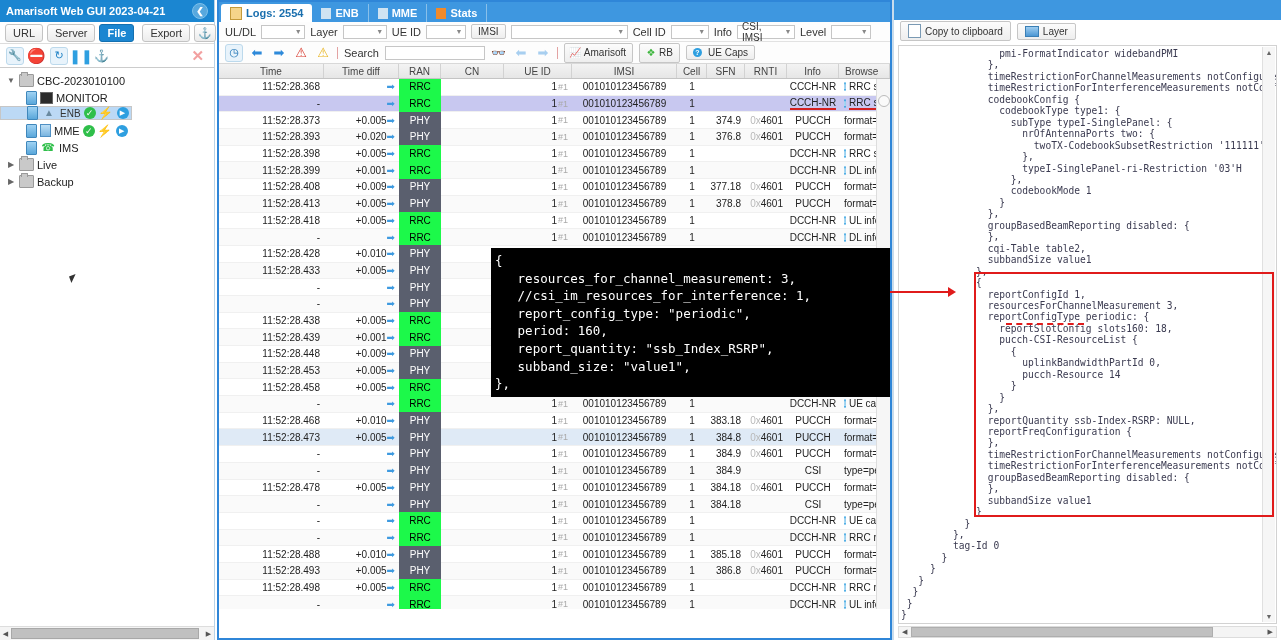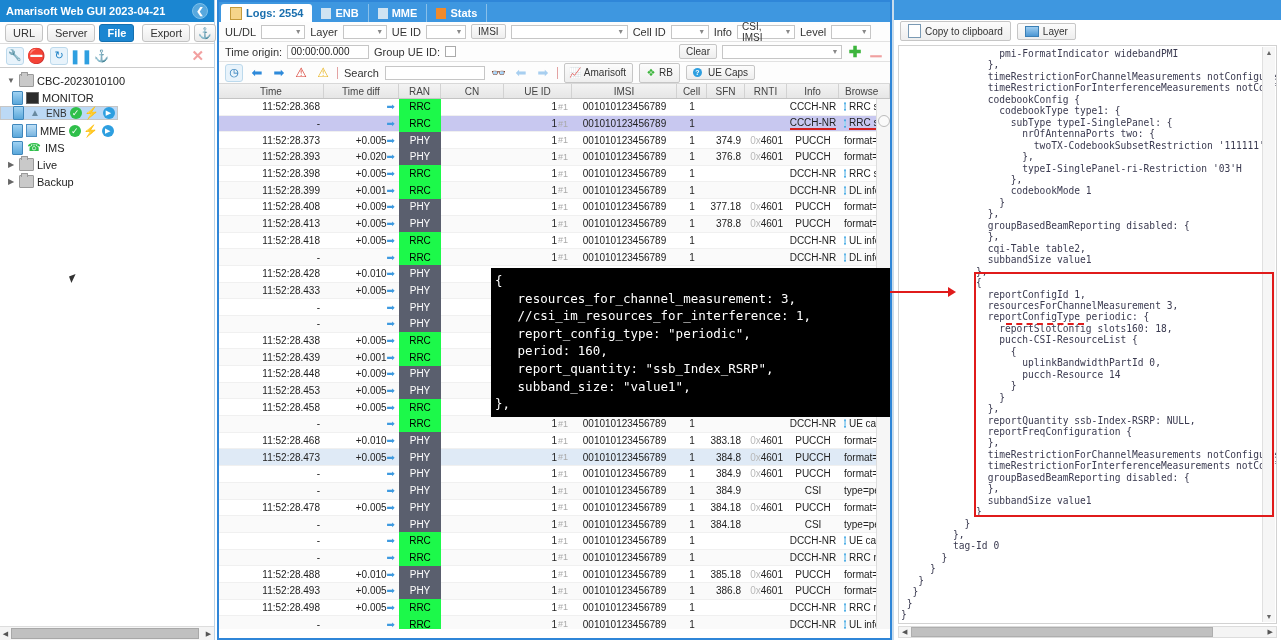--- a/index.html
+++ b/index.html
@@ -29,21 +29,21 @@
   .sb-spacer{flex:1;}
   .sb-toolrow{height:24px;display:flex;align-items:center;gap:5px;padding:2px 6px;box-sizing:border-box;
               border-bottom:1px solid #ccc;background:#fff;}
   .ico{width:16px;height:16px;display:inline-flex;align-items:center;justify-content:center;
        font-size:11px;line-height:1;}
   .ico.sq{border-radius:3px;}
   .tool-x{color:#f2a0a0;font-size:15px;font-weight:bold;margin-left:auto;padding-right:4px;}
 
   .tree{padding:4px 0 0 0;font-size:11px;}
   .tnode{display:flex;align-items:center;height:17px;padding-left:6px;gap:3px;white-space:nowrap;}
-  .tnode.indent{padding-left:12px;}
+  .tnode.indent{padding-left:26px;}
   .tnode.sel{background:#bcd9f5;}
   .arrow{width:10px;display:inline-block;font-size:8px;color:#666;text-align:center;}
   .folder{width:13px;height:11px;background:#c9c9c9;border:1px solid #9a9a9a;border-radius:1px;display:inline-block;
           position:relative;}
   .folder:before{content:"";position:absolute;left:1px;top:-3px;width:5px;height:3px;background:#c9c9c9;
           border:1px solid #9a9a9a;border-bottom:none;border-radius:1px 1px 0 0;}
   .server-ico{width:9px;height:12px;background:linear-gradient(#9fd2f3,#5aa7da);border:1px solid #3f87bb;
           display:inline-block;border-radius:1px;}
   .badge-ok{width:12px;height:12px;border-radius:50%;background:#2fbf4a;color:#fff;font-size:9px;
           display:inline-flex;align-items:center;justify-content:center;}
@@ -272,34 +272,20 @@
         <span>CSI, IMSI</span>
           <span class="cv">▼</span>
       </span>
       <span class="lbl">Level</span>
       <span class="sel" style="width:40px;">
         <span></span>
           <span class="cv">▼</span>
       </span>
     </div>
 
-    <div class="filtbar">
-      <span class="lbl">Time origin:</span>
-      <span class="txtin" style="width:82px;">00:00:00.000</span>
-      <span class="lbl">Group UE ID:</span>
-      <span class="chk"></span>
-      <div class="sb-spacer"></div>
-      <span class="smallbtn">Clear</span>
-      <span class="sel" style="width:120px;">
-        <span></span>
-          <span class="cv">▼</span>
-      </span>
-      <span class="ico" style="color:#3db53d;font-size:15px;font-weight:bold;">✚</span>
-      <span class="ico" style="color:#f0a0a0;font-size:15px;font-weight:bold;">⚊</span>
-    </div>
 
     <div class="toolbar3">
       <span class="ico sq" style="background:#e8f3fb;border:1px solid #bcd9ec;color:#2276b6;">◷</span>
       <span class="ico" style="color:#2e8ada;font-size:13px;">⬅</span>
       <span class="ico" style="color:#2e8ada;font-size:13px;">➡</span>
       <span class="ico" style="color:#d8362a;font-size:13px;">⚠</span>
       <span class="ico" style="color:#e8b31c;font-size:13px;">⚠</span>
       <span class="sep"></span>
       <span class="lbl">Search</span>
       <span class="txtin" style="width:100px;" placeholder=""></span>

